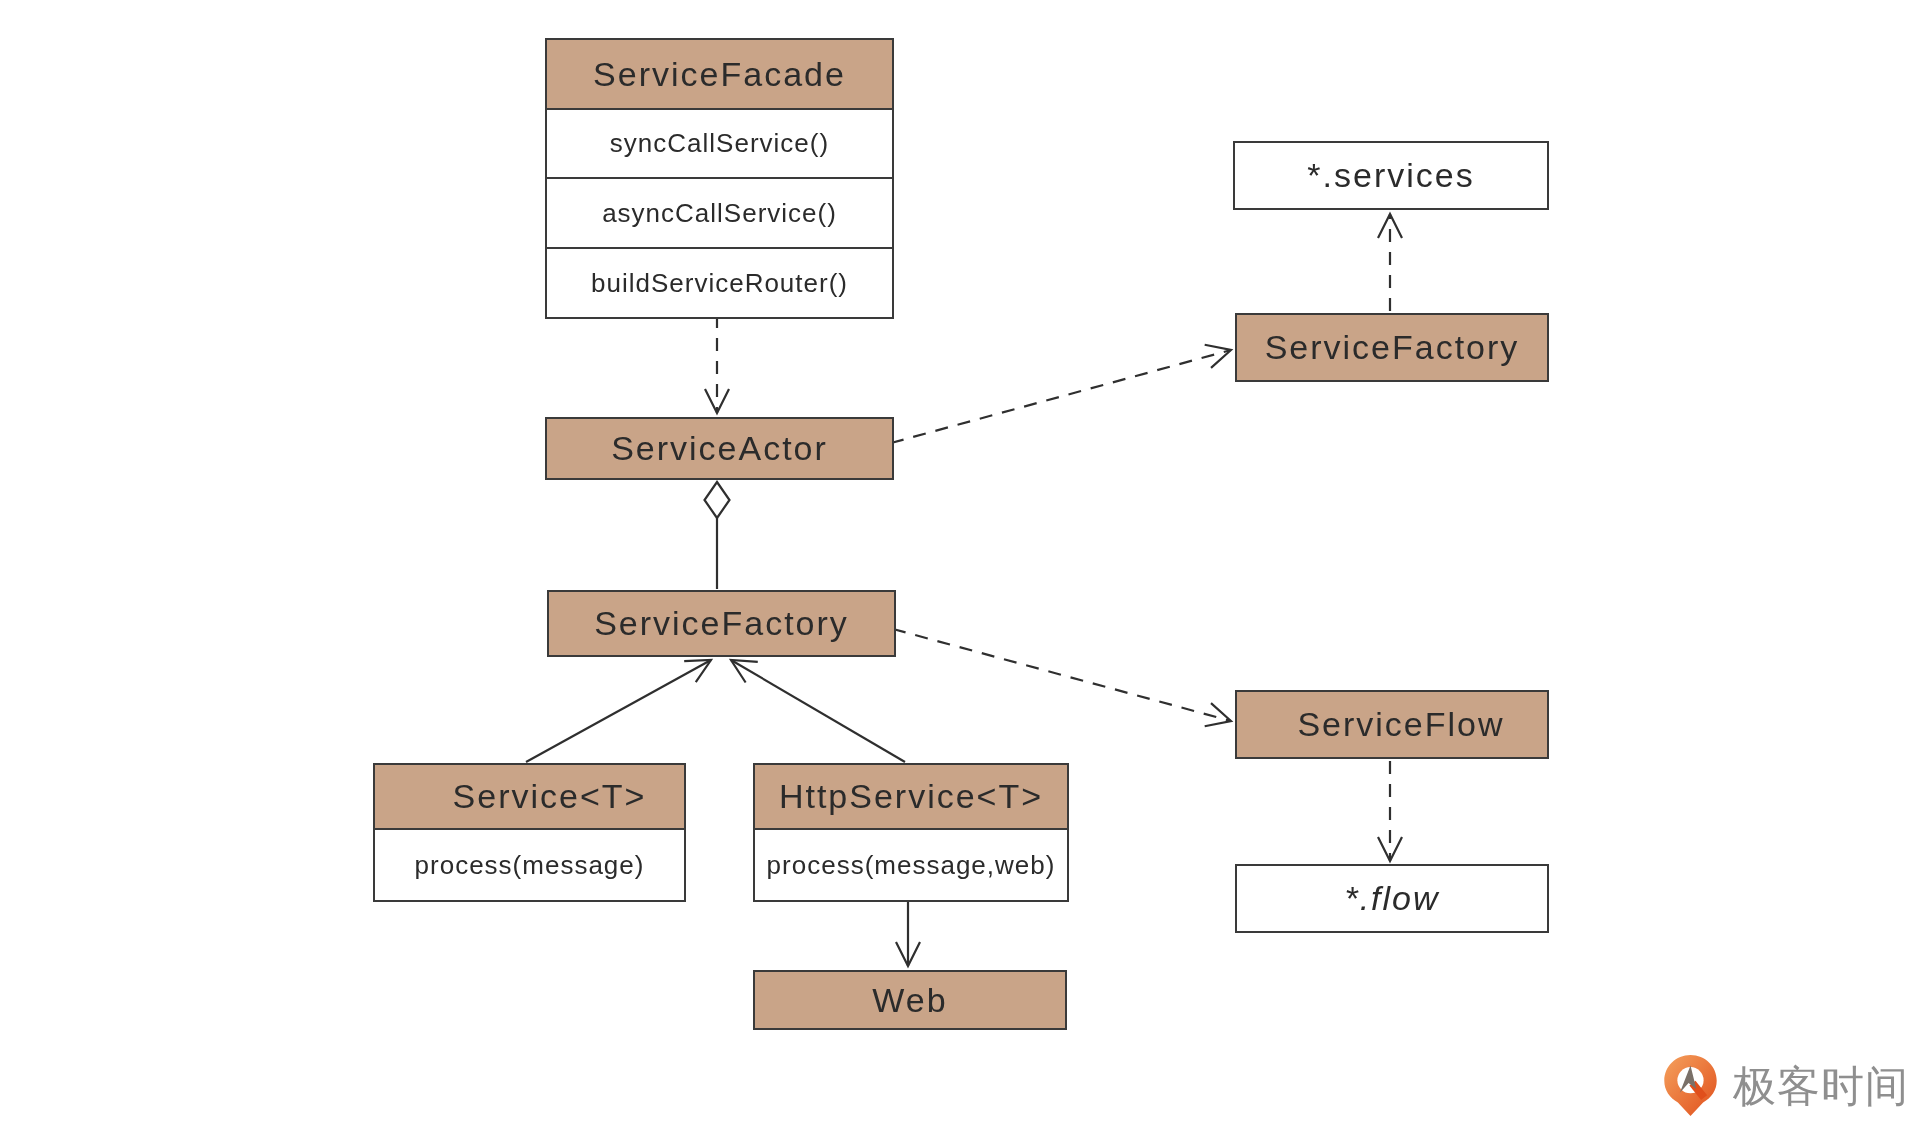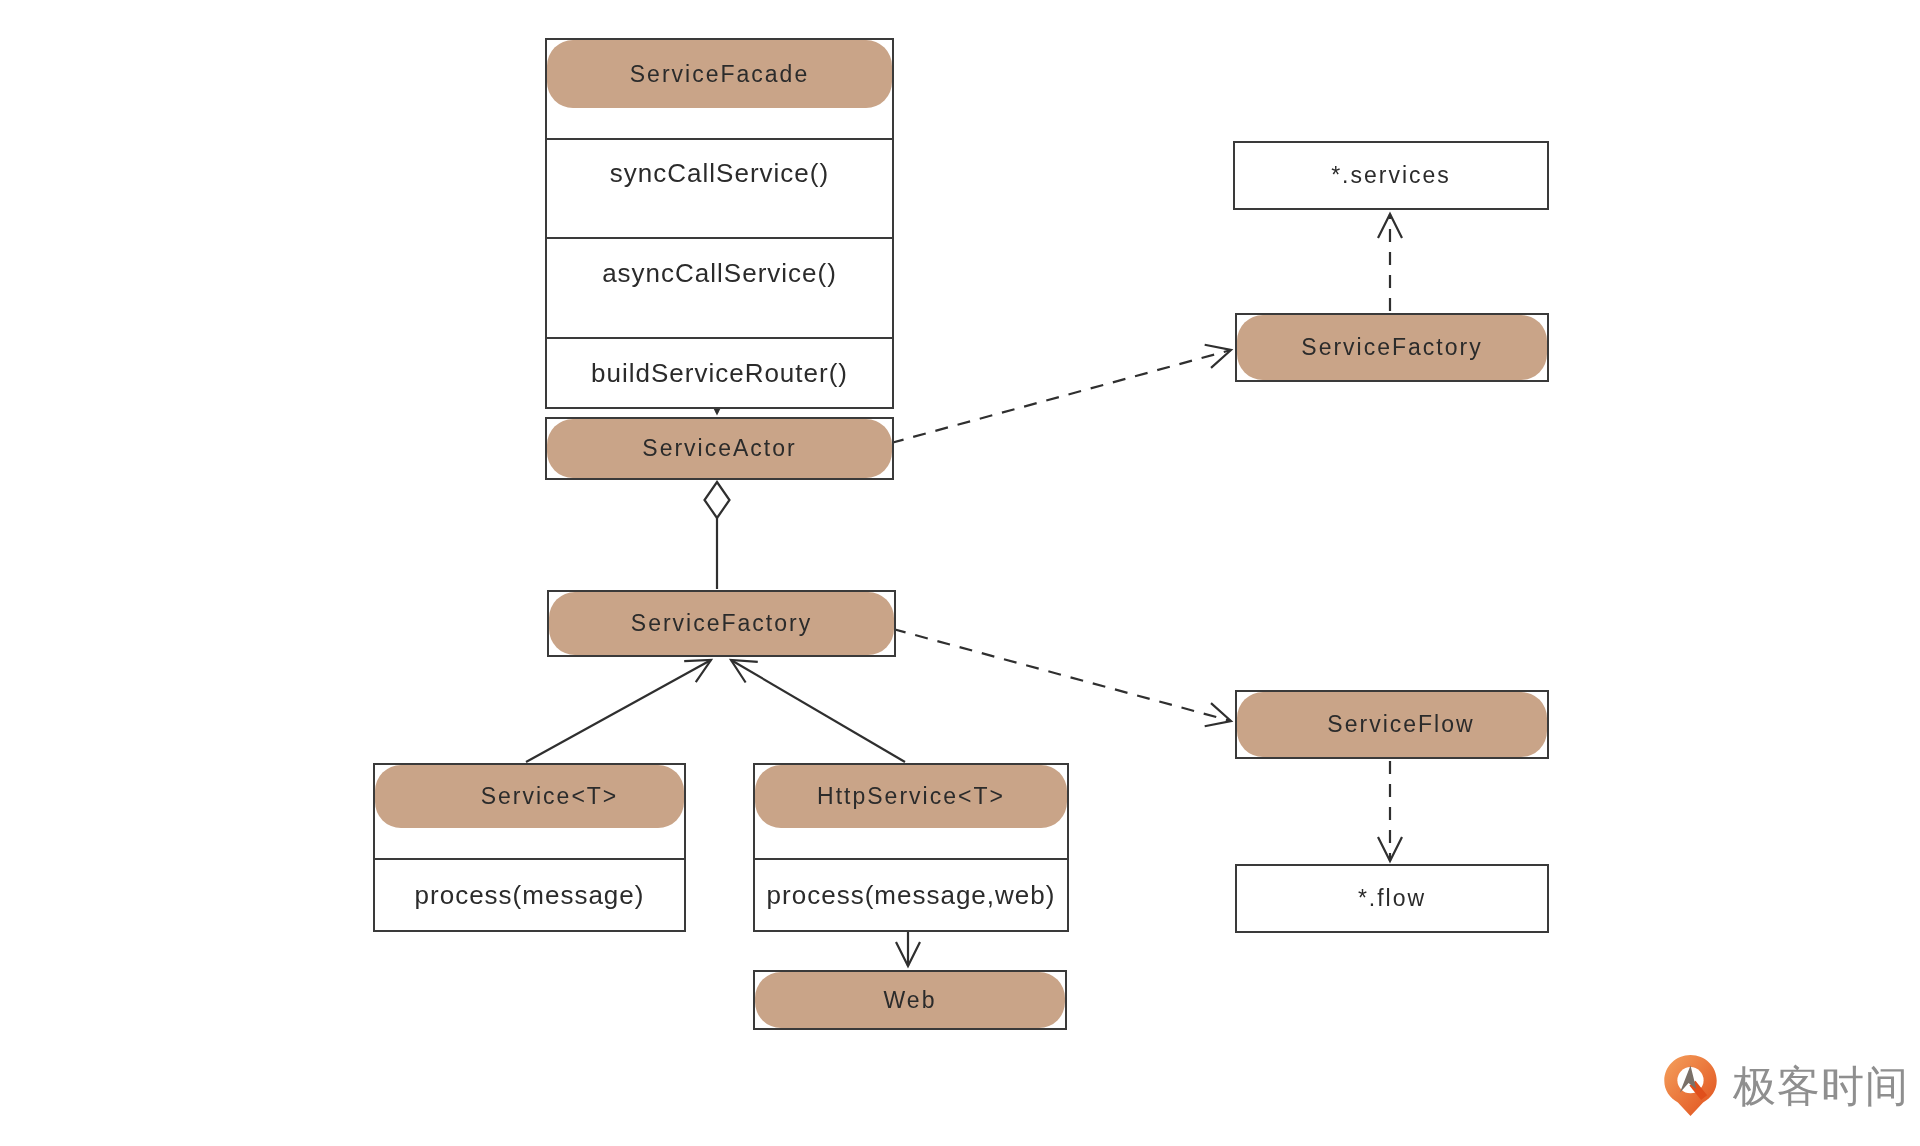--- a/index.html
+++ b/index.html
@@ -19,33 +19,31 @@
   .uml-box{
     position:absolute;
     border:2px solid var(--box-border);
     background:var(--box-fill);
     box-sizing:content-box;
   }
   .uml-title{
     background:var(--header-fill);
     color:var(--diagram-text);
     display:flex;align-items:center;justify-content:center;
-    font-size:23px;letter-spacing:2px;
+    font-size:34px;letter-spacing:2px;
     white-space:nowrap;
-    border-radius:26px;
   }
   .uml-box.plain .uml-title{background:var(--box-fill);}
   .uml-row{
     background:var(--box-fill);
     color:var(--diagram-text);
     display:flex;align-items:center;justify-content:center;
     font-size:26px;letter-spacing:1px;
     border-top:2px solid var(--box-border);
     white-space:nowrap;
-    margin-top:30px;
   }
 
   #connectors{position:absolute;left:0;top:0;width:1920px;height:1146px;pointer-events:none;}
 
   #logo{
     position:absolute;left:1662px;top:1054px;height:64px;
     display:flex;align-items:center;gap:14px;
   }
   #logo .logo-text{
     color:var(--logo-gray);
@@ -123,21 +121,21 @@
 
   <div class="uml-box" style="left:1235px;top:313px;width:310px;">
     <div class="uml-title" style="height:65px;">ServiceFactory</div>
   </div>
 
   <div class="uml-box" style="left:1235px;top:690px;width:310px;">
     <div class="uml-title" style="height:65px;padding-left:18px;">ServiceFlow</div>
   </div>
 
   <div class="uml-box plain" style="left:1235px;top:864px;width:310px;">
-    <div class="uml-title" style="height:65px;">*.flow</div>
+    <div class="uml-title" style="height:65px;font-style:italic;">*.flow</div>
   </div>
 
   <div id="logo">
     <svg width="57" height="66" viewBox="0 0 58 68" xmlns="http://www.w3.org/2000/svg">
       <defs>
         <linearGradient id="gtOrange" x1="0" y1="0" x2="1" y2="1">
           <stop offset="0" stop-color="#f5a15d"></stop>
           <stop offset="1" stop-color="#e04f1c"></stop>
         </linearGradient>
       </defs>

